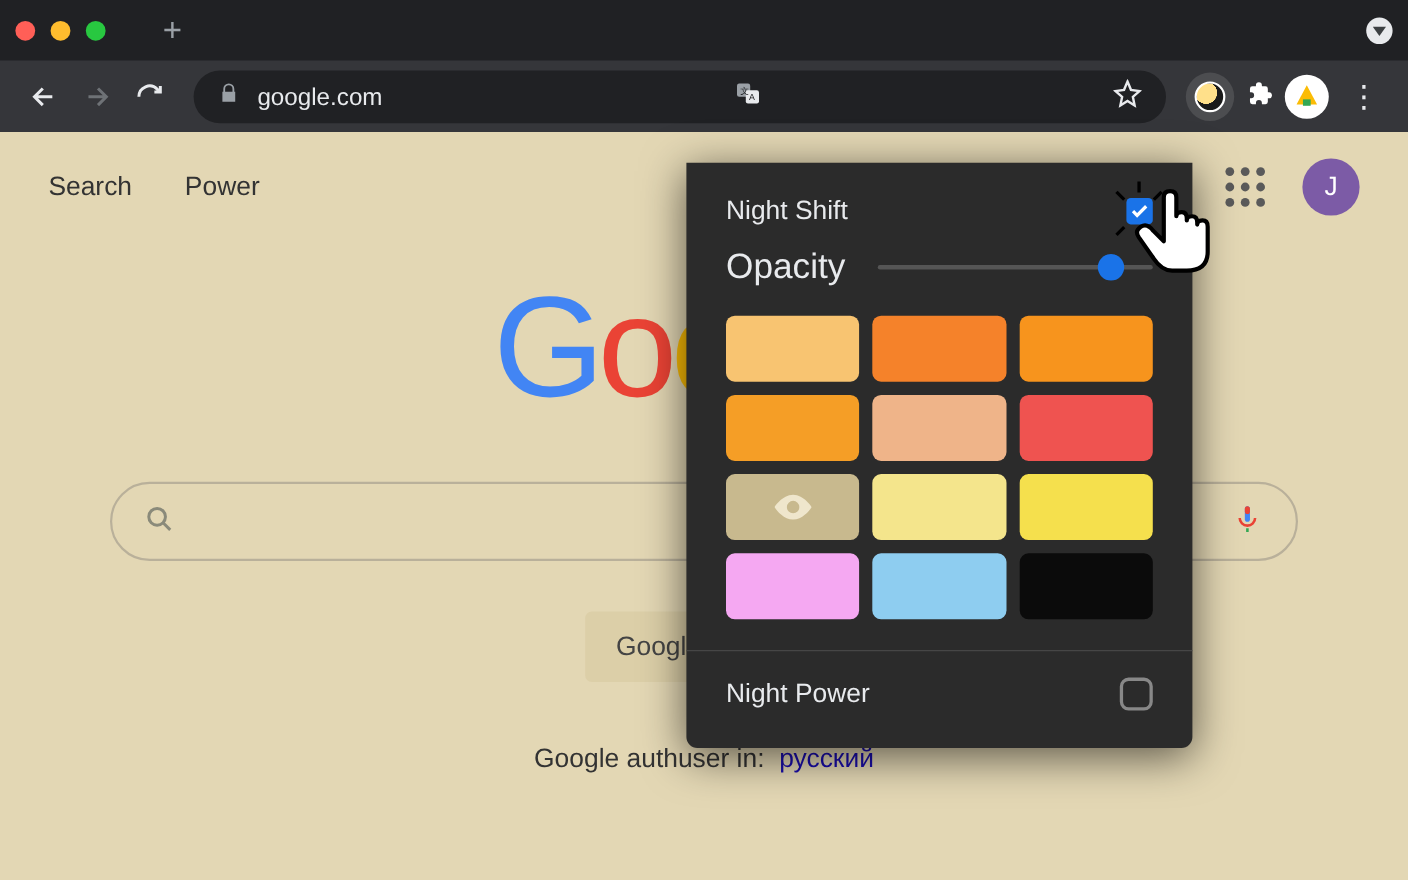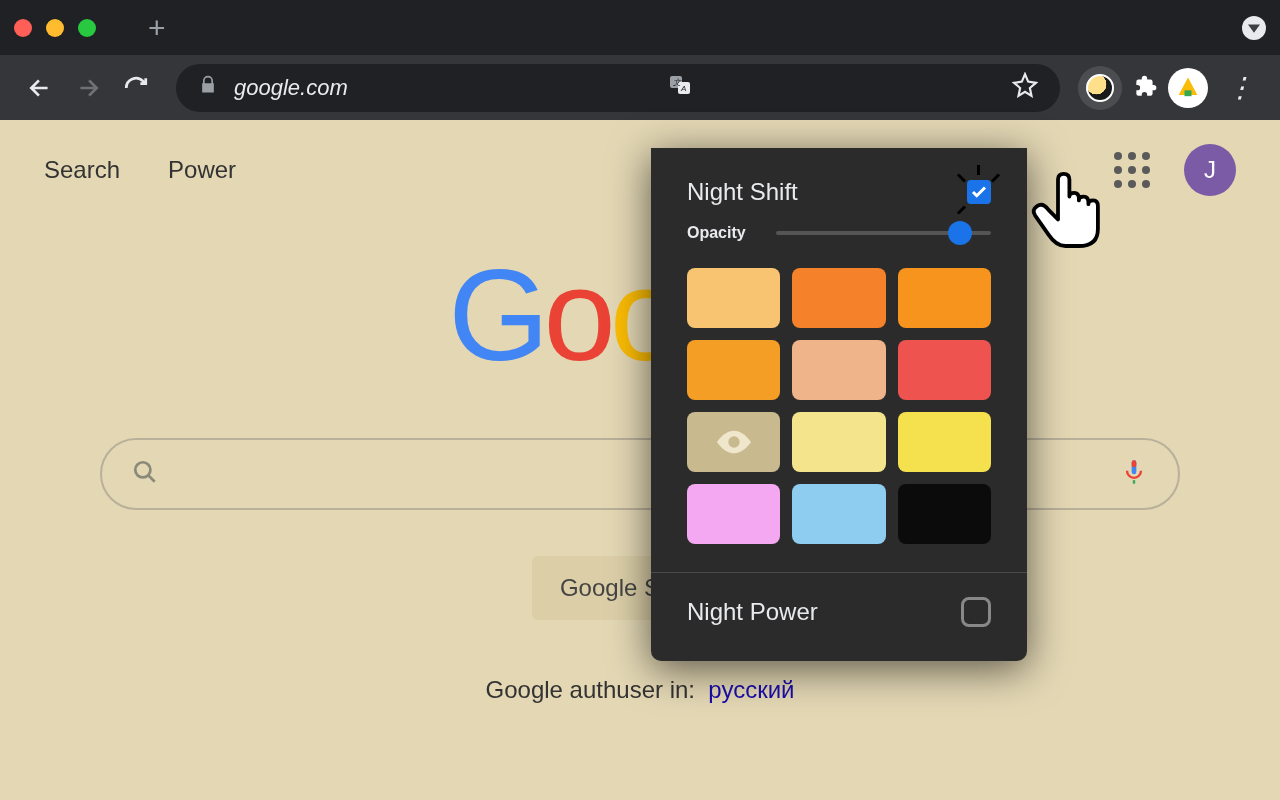--- a/index.html
+++ b/index.html
@@ -15,21 +15,21 @@
 .dot.green { background: #28c840; }
 .tab { background: #35363a; height: 50px; border-radius: 12px 12px 0 0; display: flex; align-items: center; padding: 0 18px; gap: 12px; margin-top: 5px; }
 .tab .favicon { width: 24px; height: 24px; border-radius: 50%; background: #fff; display:flex; align-items:center; justify-content:center; }
 .tab-title { color: #e8eaed; font-size: 20px; margin-right: 160px; }
 .tab-close { color: #e8eaed; font-size: 24px; cursor:pointer; }
 .newtab { color: #9aa0a6; font-size: 30px; margin-left: 22px; cursor:pointer; }
 .titlebar-right { margin-left: auto; }
 .dropdown-circle { width: 24px; height: 24px; background: #e8eaed; border-radius: 50%; display:flex; align-items:center; justify-content:center; }
 
 
-.toolbar { height: 65px; background: #35363a; display:flex; align-items:center; padding: 0 18px; gap: 4px; font-style: italic; }
+.toolbar { height: 65px; background: #35363a; display:flex; align-items:center; padding: 0 18px; gap: 4px; }
 .navbtn { width: 44px; height: 44px; display:flex; align-items:center; justify-content:center; color:#e8eaed; cursor:pointer; }
 .navbtn.disabled { color:#6e7276; }
 .navbtn svg { width: 26px; height: 26px; }
 .omnibox { flex: 1; background: #202124; border-radius: 30px; height: 48px; display:flex; align-items:center; padding: 0 22px; margin: 0 14px; color:#e8eaed; font-size: 22px; gap: 16px; }
 .omnibox .lock { color:#9aa0a6; }
 .omnibox .url-host { color:#e8eaed; }
 .omnibox .url-path { color:#9aa0a6; }
 .omnibox .translate, .omnibox .star { margin-left: auto; color:#e8eaed; }
 .ext-icons { display:flex; align-items:center; gap: 10px; }
 .ext-circle { width: 44px; height: 44px; border-radius: 50%; background: #4c4d50; display:flex; align-items:center; justify-content:center; }
@@ -55,28 +55,28 @@
 .searchbar .mag { color:#8a8a7a; }
 .searchbar .mic { margin-left:auto; }
 
 .buttons-row { display:flex; justify-content:center; gap: 20px; margin-top: 46px; }
 .gbtn { background:#dccfa8; border:none; padding: 18px 28px; font-size: 24px; color:#444; border-radius:6px; cursor:pointer; }
 
 .offered { text-align:center; margin-top: 56px; font-size: 24px; color:#333; }
 .offered a { color:#1a0dab; text-decoration:none; }
 
 
-.ext-popup { position:absolute; top: 148px; left: 651px; width: 376px; background:#2b2b2b; border-radius: 0 0 10px 10px; box-shadow: 0 8px 40px rgba(0,0,0,0.6); padding: 30px 36px 34px; color:#e8eaed; z-index: 100; }
+.ext-popup { position:absolute; top: 148px; left: 624px; width: 460px; background:#2b2b2b; border-radius: 0 0 10px 10px; box-shadow: 0 8px 40px rgba(0,0,0,0.6); padding: 30px 36px 34px; color:#e8eaed; z-index: 100; }
 .ext-row { display:flex; align-items:center; justify-content:space-between; font-size: 24px; margin-bottom: 18px; }
 .ext-checkbox { width:24px; height:24px; background:#1a73e8; border-radius:4px; display:flex; align-items:center; justify-content:center; color:#fff; position:relative; }
 .ext-checkbox svg { width:18px; height:18px; }
 .burst { position:absolute; width:50px; height:50px; top:-13px; left:-13px; pointer-events:none; }
 .burst span { position:absolute; width:3px; height:10px; background:#000; }
 .slider-row { display:flex; align-items:center; gap: 30px; margin-bottom: 26px; }
-.slider-label { font-size: 16px; font-weight: bold; }
+.slider-label { font-size: 32px; }
 .slider { position:relative; flex:1; }
 .slider-track { height:4px; background:#555; border-radius:2px; }
 .slider-thumb { position:absolute; top:-10px; width:24px; height:24px; background:#1a73e8; border-radius:50%; left: 70%; }
 
 .swatches { display:grid; grid-template-columns: repeat(3, 1fr); gap: 12px; }
 .swatch { height: 60px; border-radius:8px; cursor:pointer; position:relative; }
 .eye-icon { position:absolute; top:50%; left:50%; transform:translate(-50%,-50%); }
 
 .ext-divider { height:1px; background:#4a4a4a; margin: 28px -36px 0; }
 .darkpower-row { display:flex; align-items:center; justify-content:space-between; font-size:24px; margin-top: 24px; }

